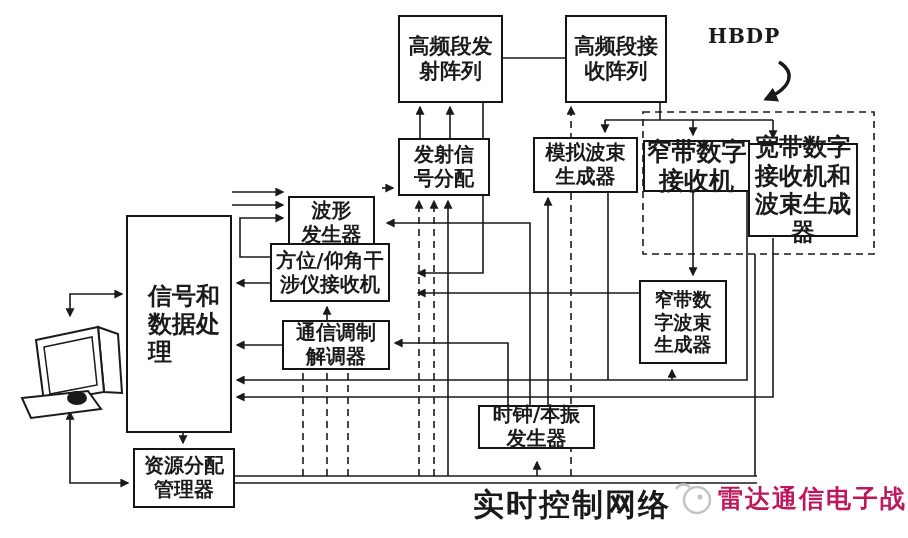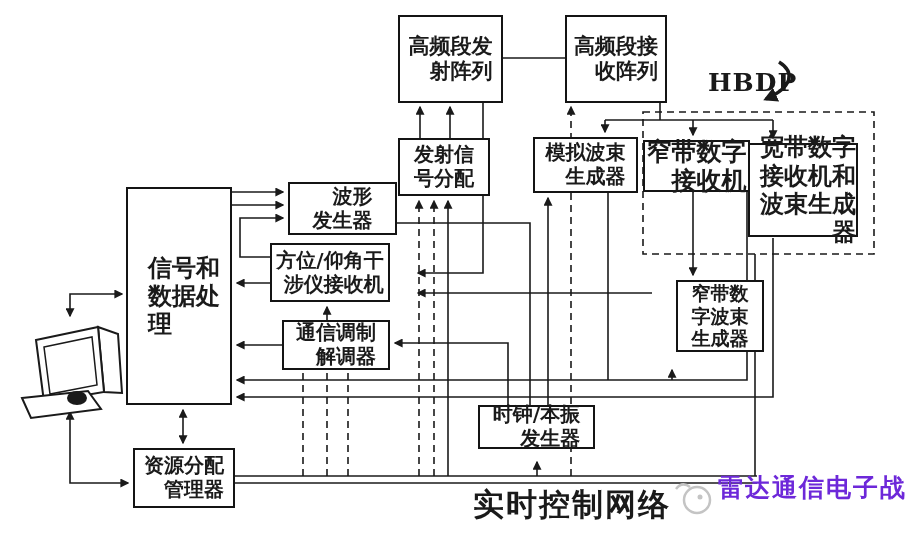--- a/index.html
+++ b/index.html
@@ -8,29 +8,29 @@
     font-family:"DejaVu Sans","Liberation Sans",sans-serif;color:#1a1a1a;
   }
   #wires{position:absolute;left:0;top:0;z-index:1;}
   .ln{fill:none;stroke:#1a1a1a;stroke-width:1.6px;}
   .dash{stroke-dasharray:7 5;}
   .thick{stroke-width:3.4px;}
   .box{
     position:absolute;z-index:2;box-sizing:border-box;
     border:2px solid #141414;background:#ffffff;
     display:flex;align-items:center;justify-content:center;
-    text-align:right;font-weight:700;line-height:1.18;
+    text-align:center;font-weight:700;line-height:1.18;
     white-space:pre-line;
   }
-  .box.left-text{justify-content:flex-start;text-align:left;padding-left:20px;}
+  .box.left-text{justify-content:flex-start;text-align:left;padding-left:20px;margin-top:28px;}
   .floating-label{position:absolute;z-index:2;font-weight:700;white-space:nowrap;}
-  #hbdp-label{left:708px;top:24px;font-size:25px;letter-spacing:1px;
-    font-family:"DejaVu Serif","Liberation Serif",serif;font-weight:700;margin-top:44px;}
+  #hbdp-label{left:708px;top:24px;font-size:20px;letter-spacing:1px;
+    font-family:"DejaVu Serif","Liberation Serif",serif;font-weight:700;}
   #rtc-label{left:473px;top:484px;font-size:31px;letter-spacing:2px;}
-  #watermark{left:718px;top:471px;font-size:25px;letter-spacing:2px;color:#6d28d9;z-index:3;}
+  #watermark{left:718px;top:482px;font-size:25px;letter-spacing:2px;color:#be185d;z-index:3;}
 </style>
 </head>
 <body>
 
 <div id="stage">
 
   <svg id="wires" width="908" height="538" viewBox="0 0 908 538">
     <defs>
       <marker id="arr" viewBox="0 0 10 10" refX="8.5" refY="5" markerWidth="9" markerHeight="9" orient="auto-start-reverse" markerUnits="userSpaceOnUse">
         <path d="M0,0 L10,5 L0,10 z" fill="#1a1a1a"></path>
@@ -133,33 +133,33 @@
   <div class="box" style="left:748px;top:143px;width:110px;height:94px;font-size:24px">
     <span>宽带数字
 接收机和
 波束生成器</span></div>
 
   <div class="box left-text" style="left:126px;top:187px;width:106px;height:218px;font-size:24px">
     <span>信号和
 数据处
 理</span></div>
 
-  <div class="box" style="left:288px;top:182px;width:109px;height:53px;font-size:20px">
+  <div class="box" style="left:288px;top:196px;width:87px;height:53px;font-size:20px">
     <span>波形
 发生器</span></div>
 
   <div class="box" style="left:270px;top:243px;width:120px;height:59px;font-size:20px">
     <span>方位/仰角干
 涉仪接收机</span></div>
 
   <div class="box" style="left:282px;top:320px;width:108px;height:50px;font-size:20px">
     <span>通信调制
 解调器</span></div>
 
-  <div class="box" style="left:676px;top:280px;width:88px;height:72px;font-size:19px">
+  <div class="box" style="left:639px;top:280px;width:88px;height:84px;font-size:19px">
     <span>窄带数
 字波束
 生成器</span></div>
 
   <div class="box" style="left:478px;top:405px;width:117px;height:44px;font-size:20px">
     <span>时钟/本振
 发生器</span></div>
 
   <div class="box" style="left:133px;top:448px;width:102px;height:60px;font-size:20px">
     <span>资源分配

